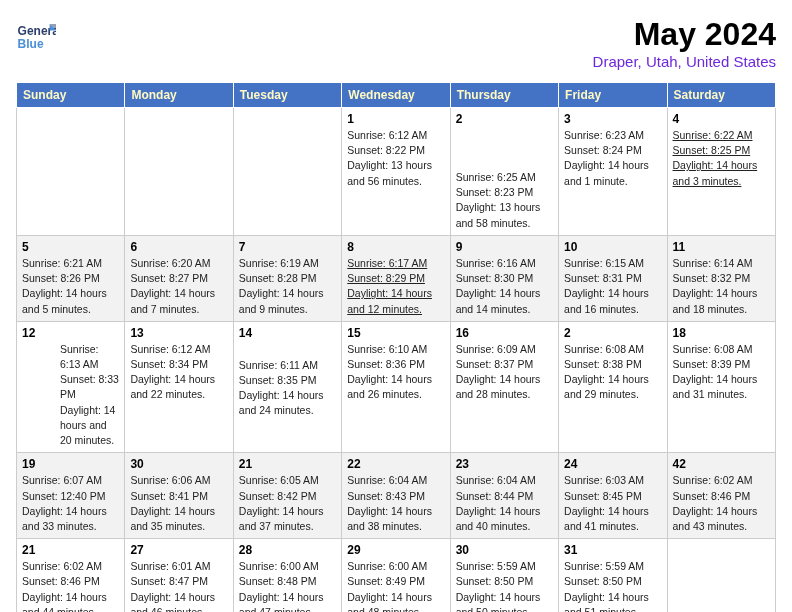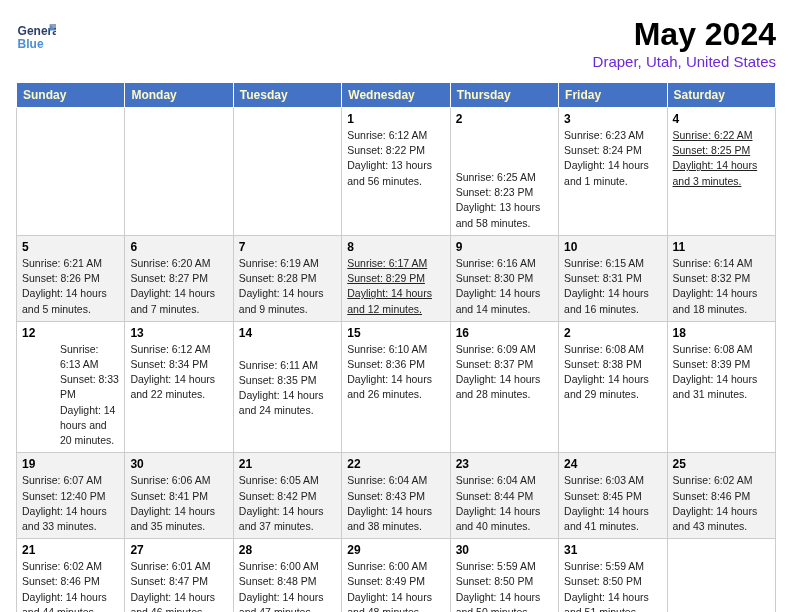--- a/index.html
+++ b/index.html
@@ -255,21 +255,21 @@
 Sunset: 8:44 PM
 Daylight: 14 hours and 40 minutes.</div>
         </td>
         <td>
           <div class="day-num">24</div>
           <div class="cell-text" style="white-space: pre-line;">Sunrise: 6:03 AM
 Sunset: 8:45 PM
 Daylight: 14 hours and 41 minutes.</div>
         </td>
         <td>
-          <div class="day-num">25</div>
+          <div class="day-num">42</div>
           <div class="cell-text" style="white-space: pre-line;">Sunrise: 6:02 AM
 Sunset: 8:46 PM
 Daylight: 14 hours and 43 minutes.</div>
         </td>
       </tr>
       <tr>
         <td>
           <div class="day-num">21</div>
           <div class="cell-text" style="white-space: pre-line;">Sunrise: 6:02 AM
 Sunset: 8:46 PM

